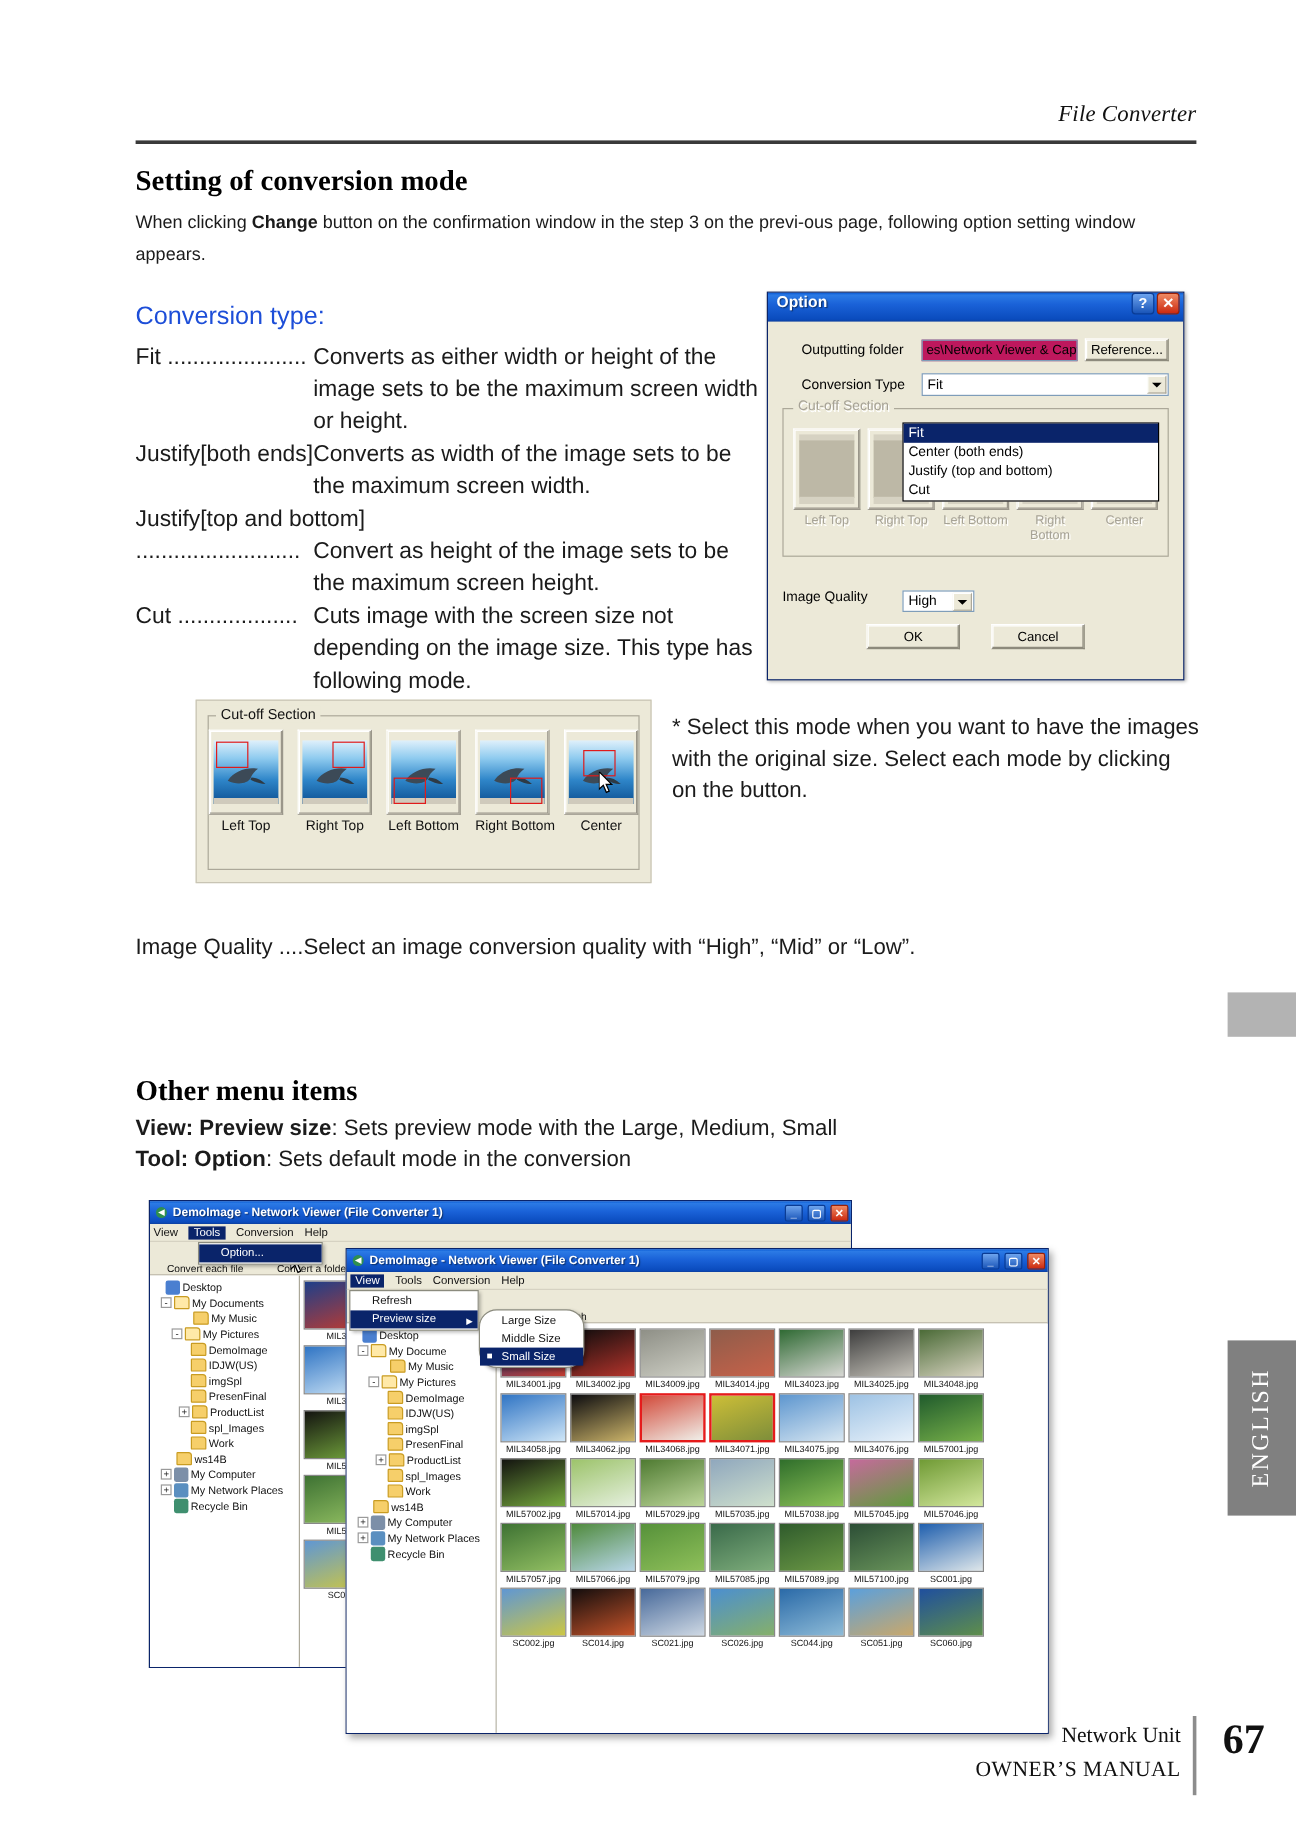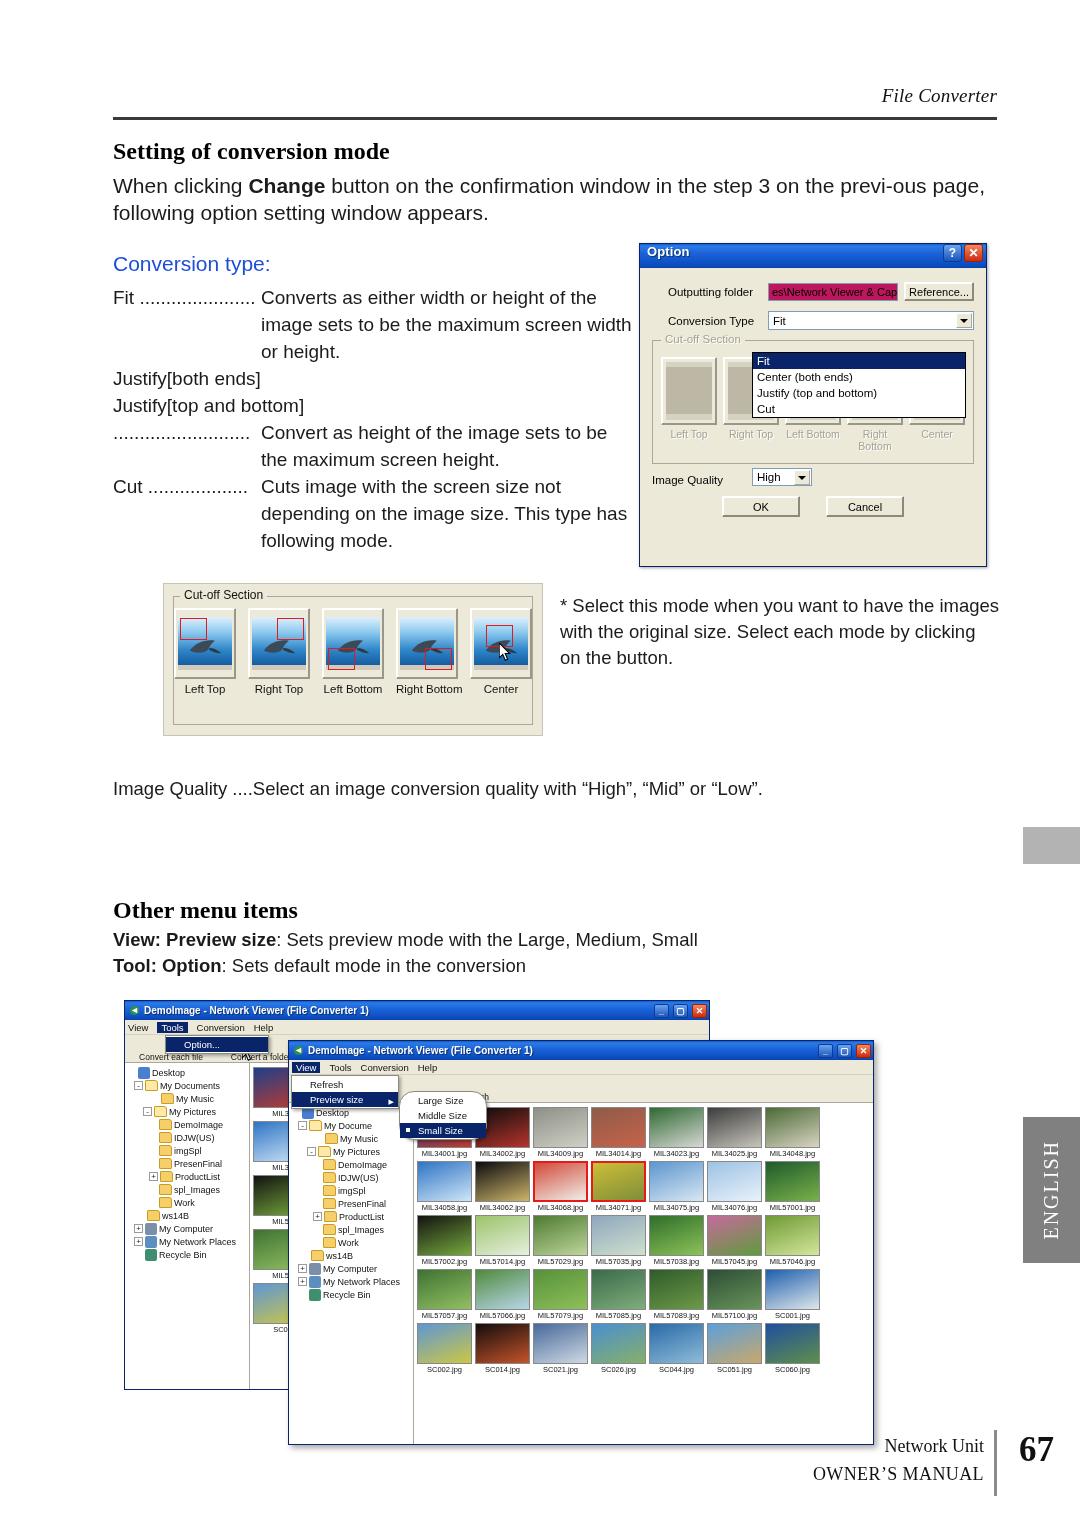--- a/index.html
+++ b/index.html
@@ -20,21 +20,21 @@
     font-style:italic; font-size:19px; color:#111; letter-spacing:.2px;
   }
   .rule { height:3px; background:#3a3a3a; margin-top:10px; }
 
   
   h2.sec {
     position:absolute; font-family:"Liberation Serif", serif;
     font-weight:bold; font-size:24px; margin:0; color:#000;
   }
   .para {
-    position:absolute; font-size:21px; line-height:27px;
+    position:absolute; font-size:15px; line-height:27px;
     color:#1b1b1b; font-family:"Liberation Sans", sans-serif;
   }
   .para b { font-weight:bold; }
   .sub { position:absolute; font-size:21px; color:#1d4ed8; }
 
   
   .deflist { position:absolute; font-size:19px; line-height:27px; color:#1b1b1b; }
   .defrow { display:flex; }
   .defterm { width:148px; flex:0 0 148px; white-space:nowrap; overflow:hidden; }
   .defdesc { flex:1; }
@@ -107,21 +107,21 @@
   .cell { width:56px; }
   .thumbbox {
     height:68px; border:1px solid #9a968a; border-top-color:#fff; border-left-color:#fff;
     box-shadow:inset -1px -1px 0 #9a968a, inset 1px 1px 0 #fff;
     background:#ece9d8; padding:2px; position:relative;
   }
   .thumbbox .grey { position:absolute; left:4px; right:4px; top:9px; bottom:9px; background:#bdb8a6; }
   .thumbbox .bar { position:absolute; left:4px; right:4px; height:6px; background:#d6d2c2; }
   .cellcap { text-align:center; font-size:10.5px; margin-top:3px; }
 
-  .iq-row { display:flex; align-items:flex-end; margin-top:4px; }
+  .iq-row { display:flex; align-items:flex-start; margin-top:28px; }
   .iq-combo { width:60px; height:18px; background:#fff; border:1px solid #7f9db9;
               position:relative; font-size:11.5px; padding-left:4px; display:flex; align-items:center; }
   .dlg-buttons { display:flex; justify-content:center; gap:26px; margin-top:10px; }
   .dlg-buttons .xp-push { min-width:78px; height:21px; margin-left:0; }
 
   
   .cutoff-panel {
     position:absolute; left:163px; top:583px; width:380px; height:153px;
     background:#ece9d8; border:1px solid #c8c4b4;
   }
@@ -218,20 +218,21 @@
 
 <div class="sub" style="left:113px; top:252px;">Conversion type:</div>
 
 <div class="deflist" style="left:113px; top:284px; width:520px;">
   <div class="defrow">
     <div class="defterm">Fit ......................</div>
     <div class="defdesc">Converts as either width or height of the image  sets to be the maximum screen width or height.</div>
   </div>
   <div class="defrow">
     <div class="defterm">Justify[both ends]....</div>
+    <div class="defdesc">Converts as width of the image sets to be the maximum screen width.</div>
   </div>
   <div>Justify[top and bottom]</div>
   <div class="defrow">
     <div class="defterm"> ..........................</div>
     <div class="defdesc">Convert as height of the image sets to be the maximum screen height.</div>
   </div>
   <div class="defrow">
     <div class="defterm">Cut ...................</div>
     <div class="defdesc">Cuts image with the screen size not depending on the image size. This type has following mode.</div>
   </div>

